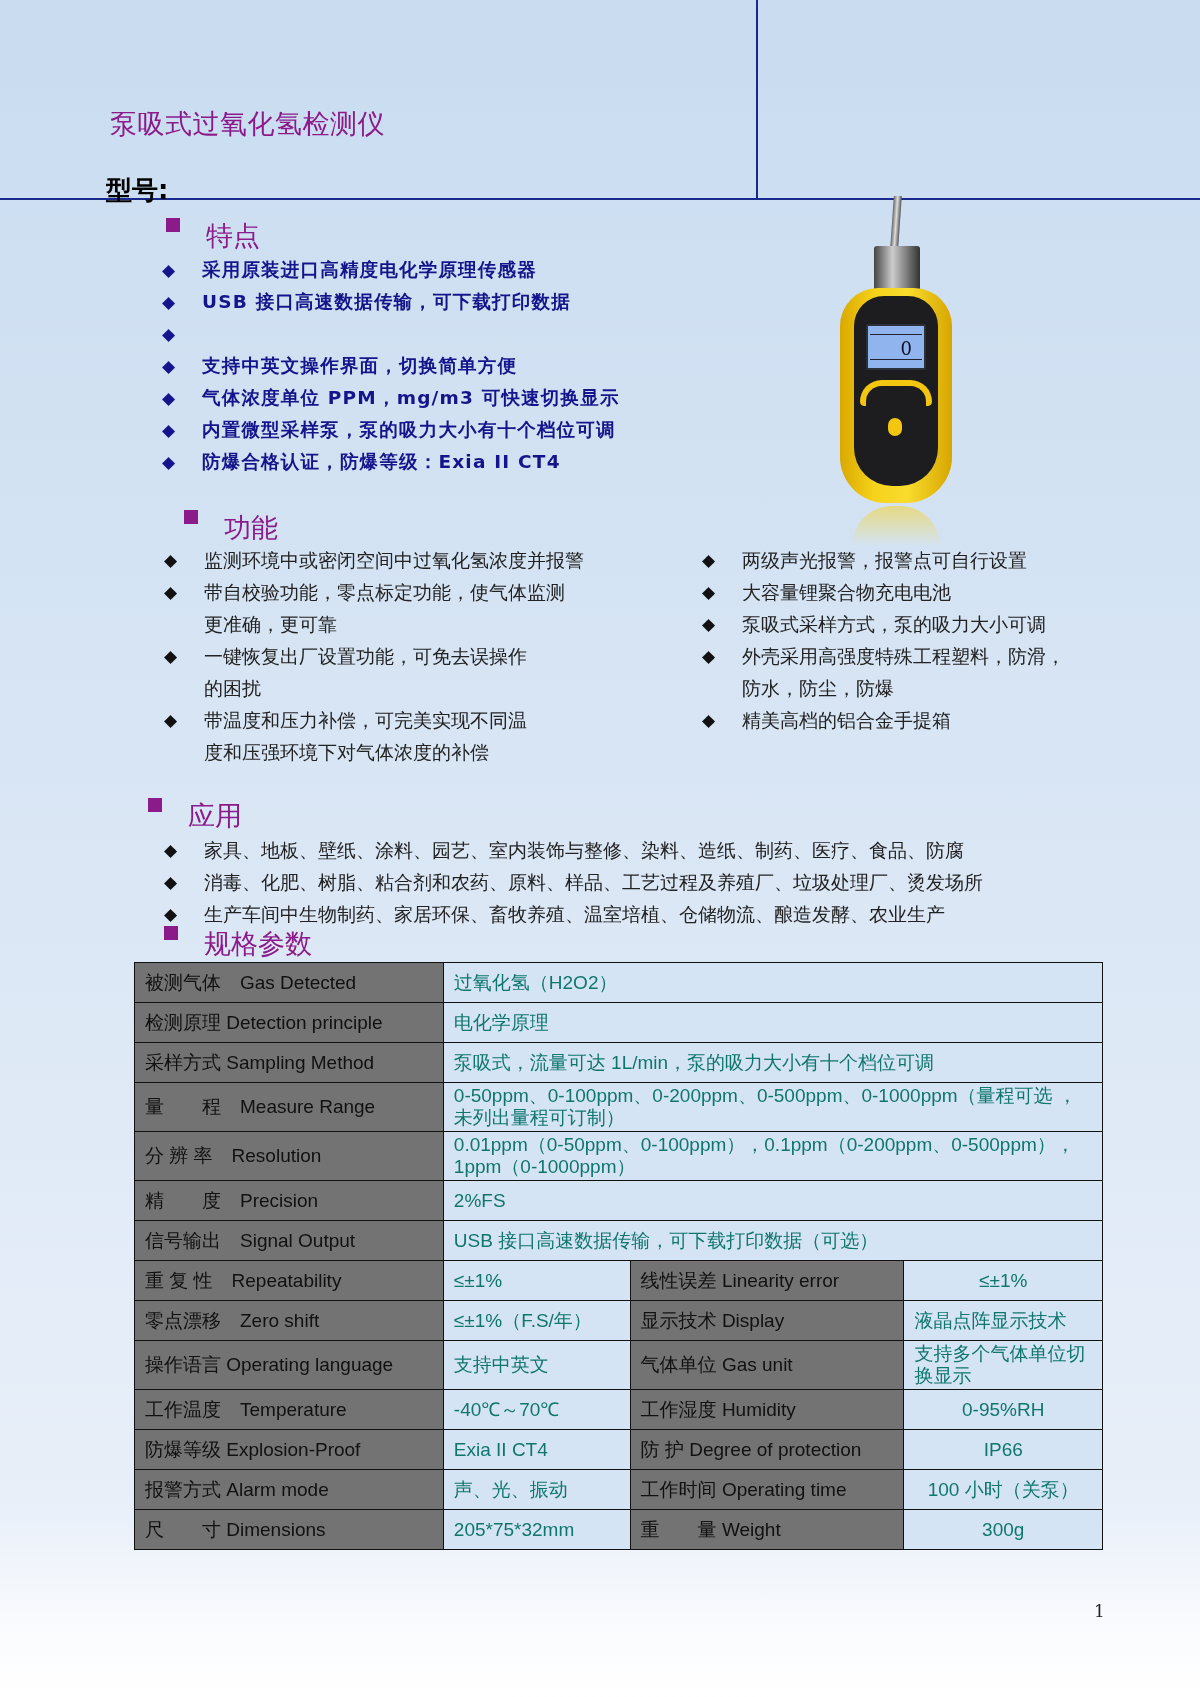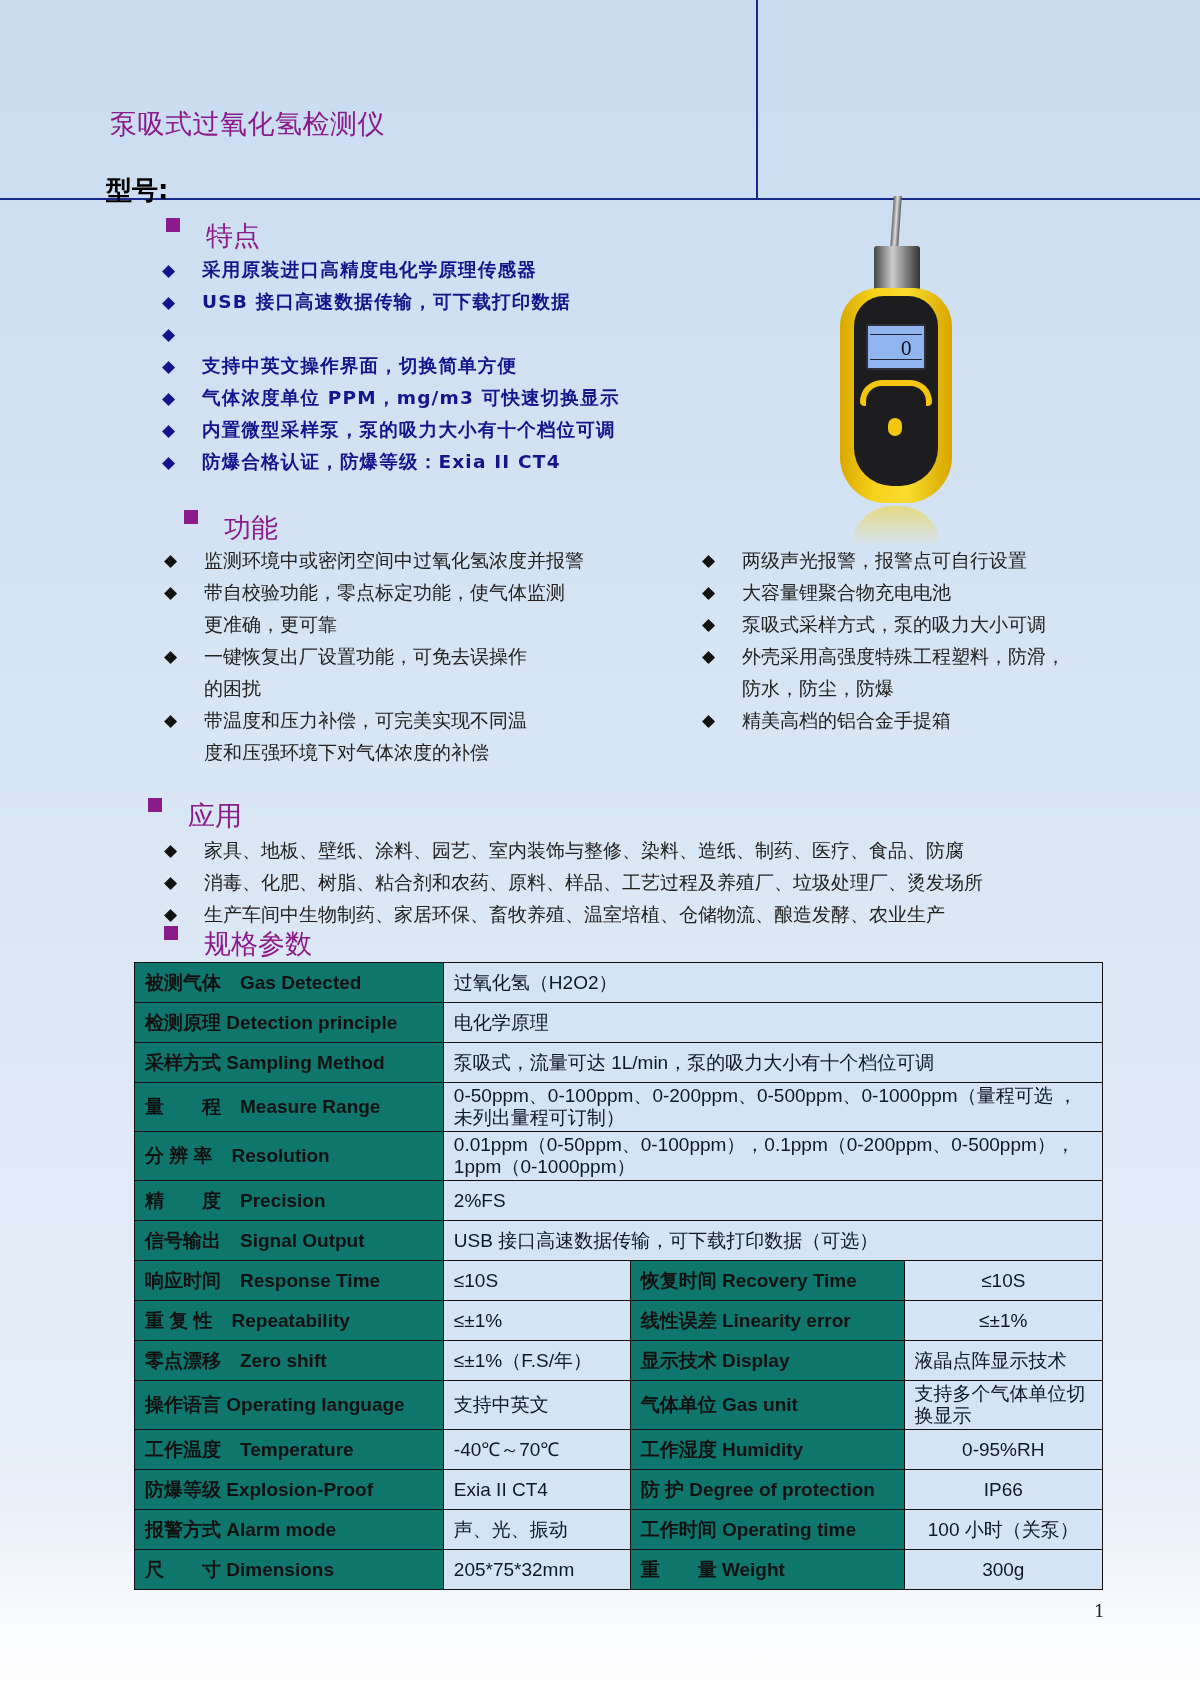--- a/index.html
+++ b/index.html
@@ -49,22 +49,22 @@
   .screen .zero { position: absolute; right: 12px; top: 12px; font-size: 18px; }
   .screen .line { position: absolute; left: 2px; right: 2px; height: 1px; background: #223; }
   .btn-y { position: absolute; background: #f3c60f; }
   .btn-arc { left: 22px; top: 184px; width: 72px; height: 26px; border-radius: 30px 30px 6px 6px; border: 6px solid #f3c60f; border-bottom: none; background: transparent; }
   .btn-pill { left: 50px; top: 222px; width: 14px; height: 18px; border-radius: 7px; }
   .reflect { position: absolute; left: 14px; top: 310px; width: 88px; height: 40px; border-radius: 44px 44px 0 0; background: linear-gradient(to bottom, rgba(245,210,40,0.55), rgba(255,255,255,0)); }
 
   
   .spec { position: absolute; left: 134px; top: 962px; width: 969px; border-collapse: collapse; font-family: "Liberation Sans", sans-serif; }
   .spec td { border: 1.5px solid #111; height: 40px; padding: 0 10px; font-size: 19px; vertical-align: middle; line-height: 22px; }
-  .spec td.k { background: #0f766e; font-weight: bold; color: #111; white-space: nowrap; }
-  .spec td.v { background: #d5e4f5; color: #0f172a; }
+  .spec td.k { background: #737373; font-weight: normal; color: #111; white-space: nowrap; }
+  .spec td.v { background: #d5e4f5; color: #0f766e; }
   .spec td.c { text-align: center; }
   .spec tr.tall td { height: 49px; }
   .col1 { width: 309px; } .col2 { width: 187px; } .col3 { width: 274px; } .col4 { width: 199px; }
 
   .page-num { position: absolute; left: 1094px; top: 1601px; font-size: 17px; color: #222; font-family: "DejaVu Serif", serif; }
 </style>
 </head>
 <body>
 
 <div class="hdr-vline"></div>
@@ -225,26 +225,20 @@
   <tr>
         <td class="k">精　　度　Precision</td>
         <td class="v" colspan="3">2%FS</td>
       </tr>
   <tr>
         <td class="k">信号输出　Signal Output</td>
         <td class="v" colspan="3">USB 接口高速数据传输，可下载打印数据（可选）</td>
       </tr>
 
   <tr>
-        <td class="k">响应时间　Response Time</td>
-        <td class="v">≤10S</td>
-        <td class="k">恢复时间  Recovery Time</td>
-        <td class="v c">≤10S</td>
-      </tr>
-  <tr>
         <td class="k">重 复 性　Repeatability</td>
         <td class="v">≤±1%</td>
         <td class="k">线性误差  Linearity error</td>
         <td class="v c">≤±1%</td>
       </tr>
   <tr>
         <td class="k">零点漂移　Zero shift</td>
         <td class="v">≤±1%（F.S/年）</td>
         <td class="k">显示技术  Display</td>
         <td class="v">液晶点阵显示技术</td>

